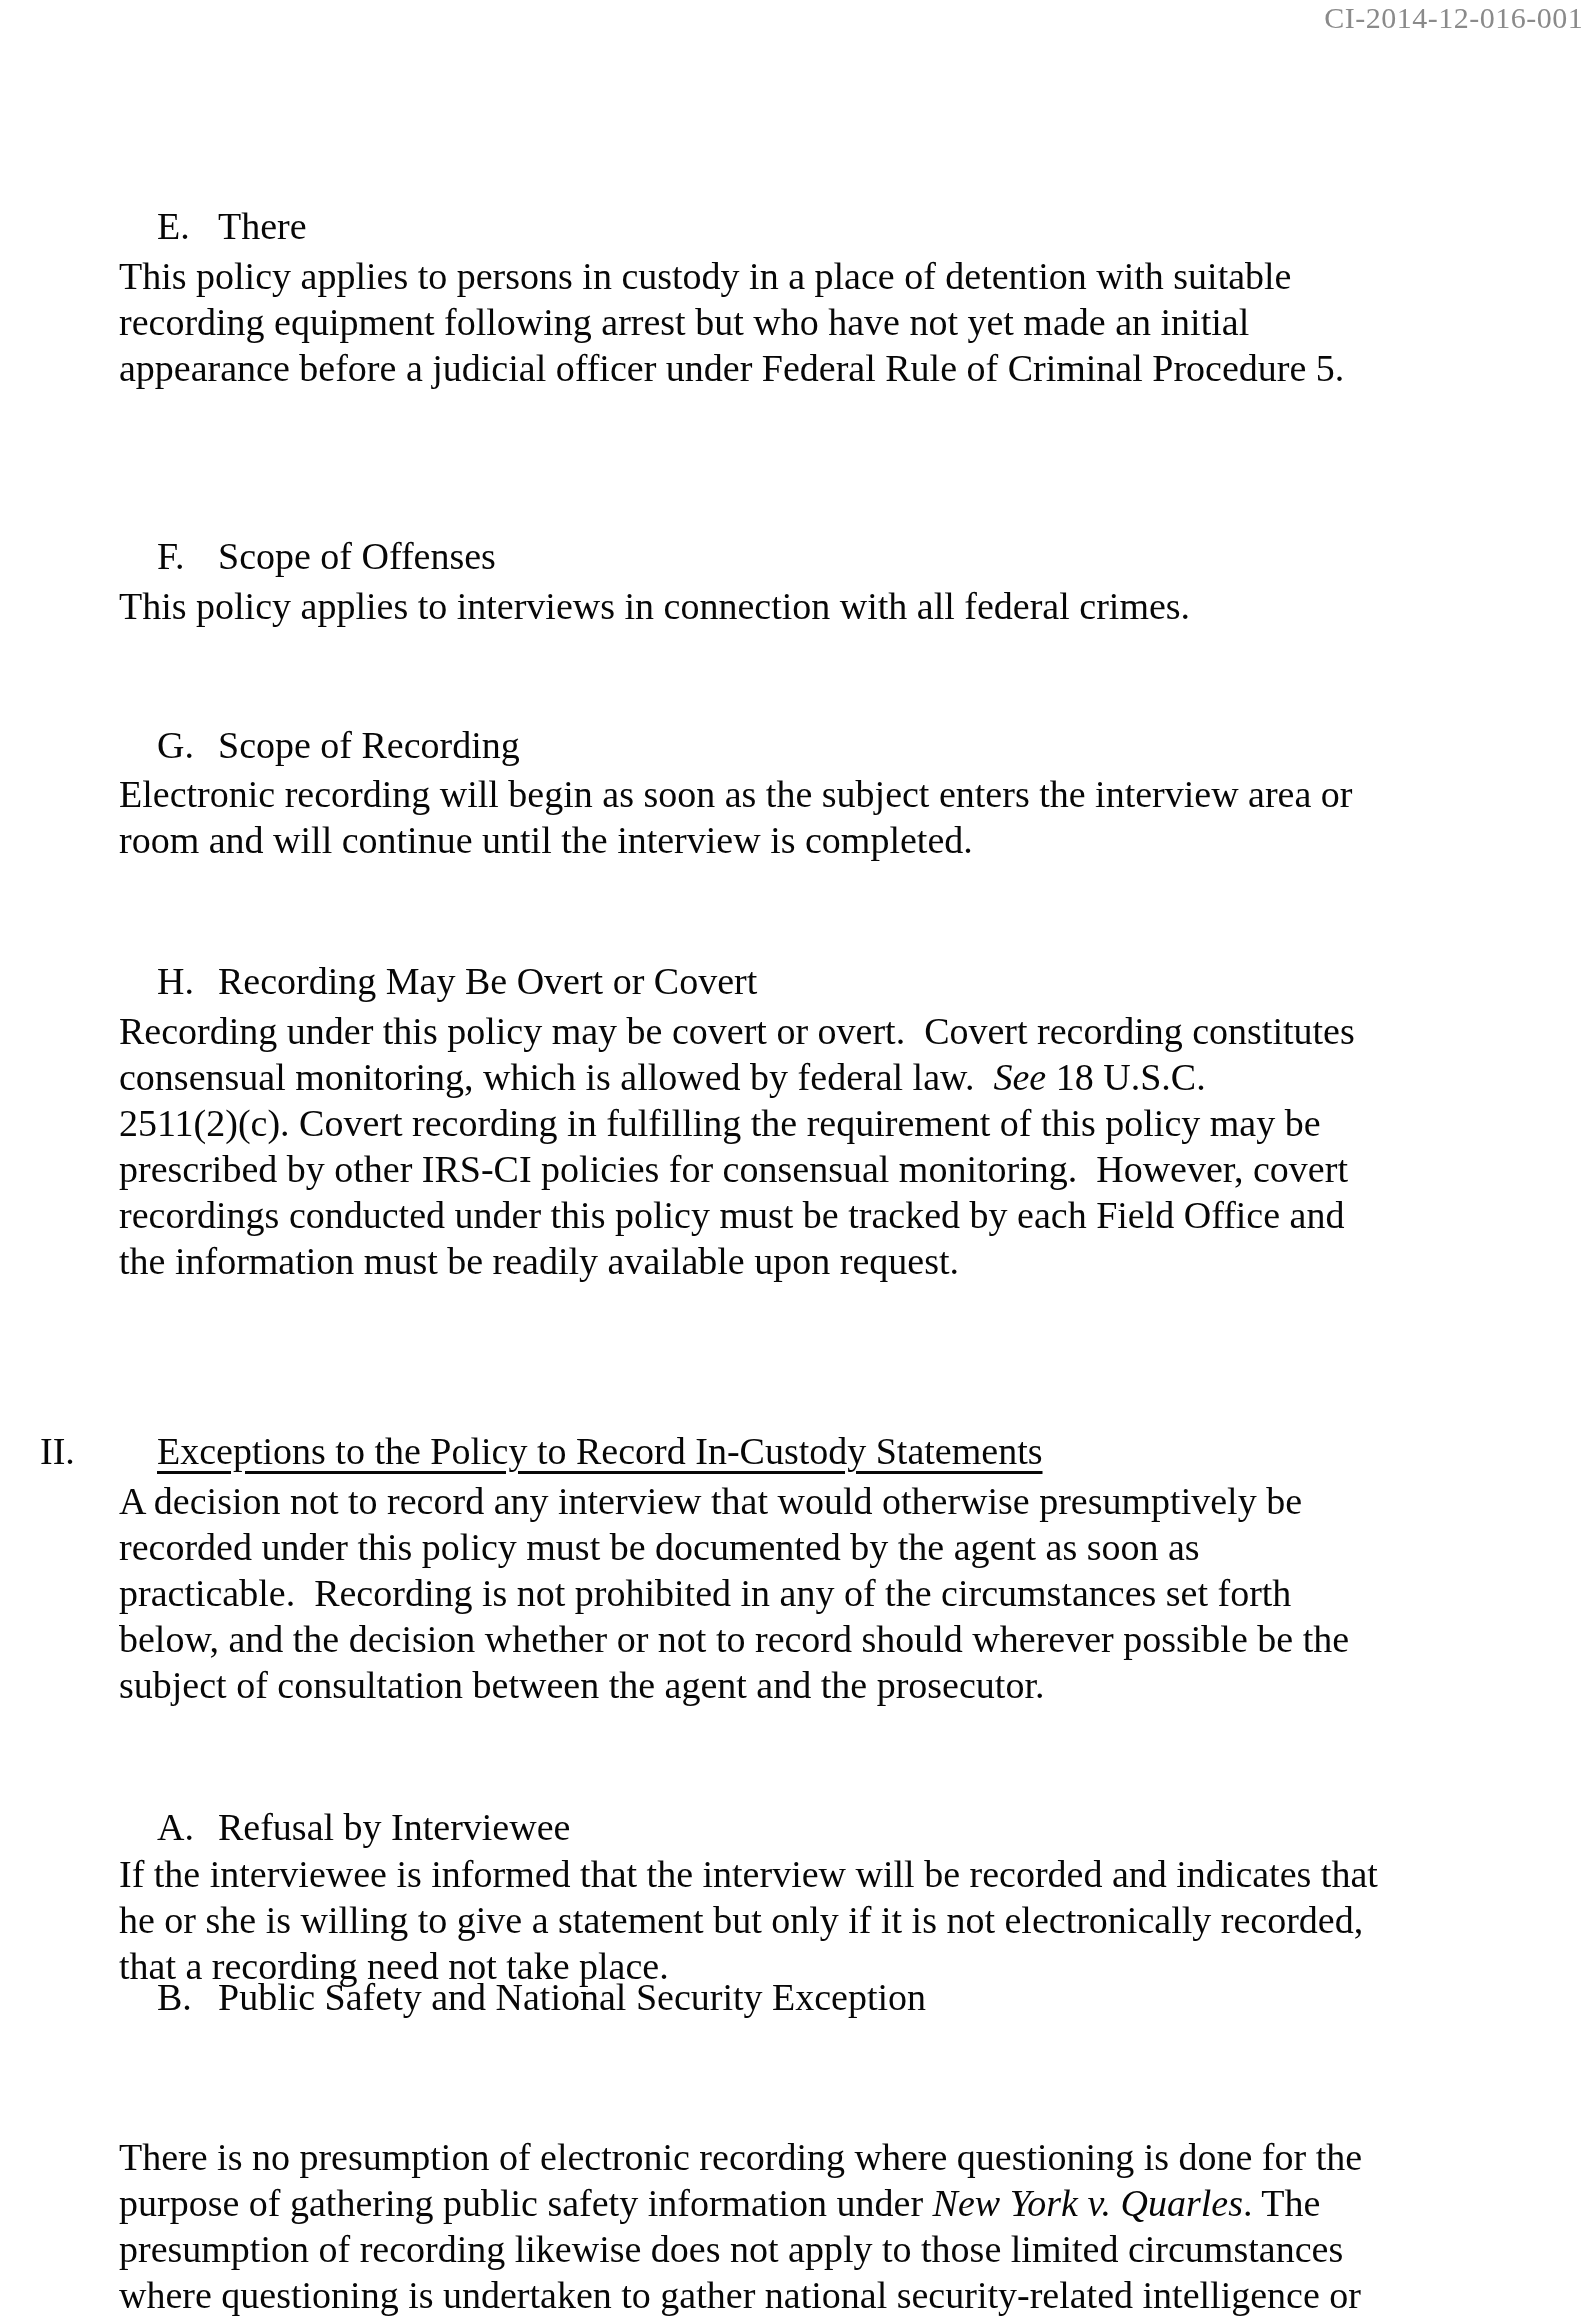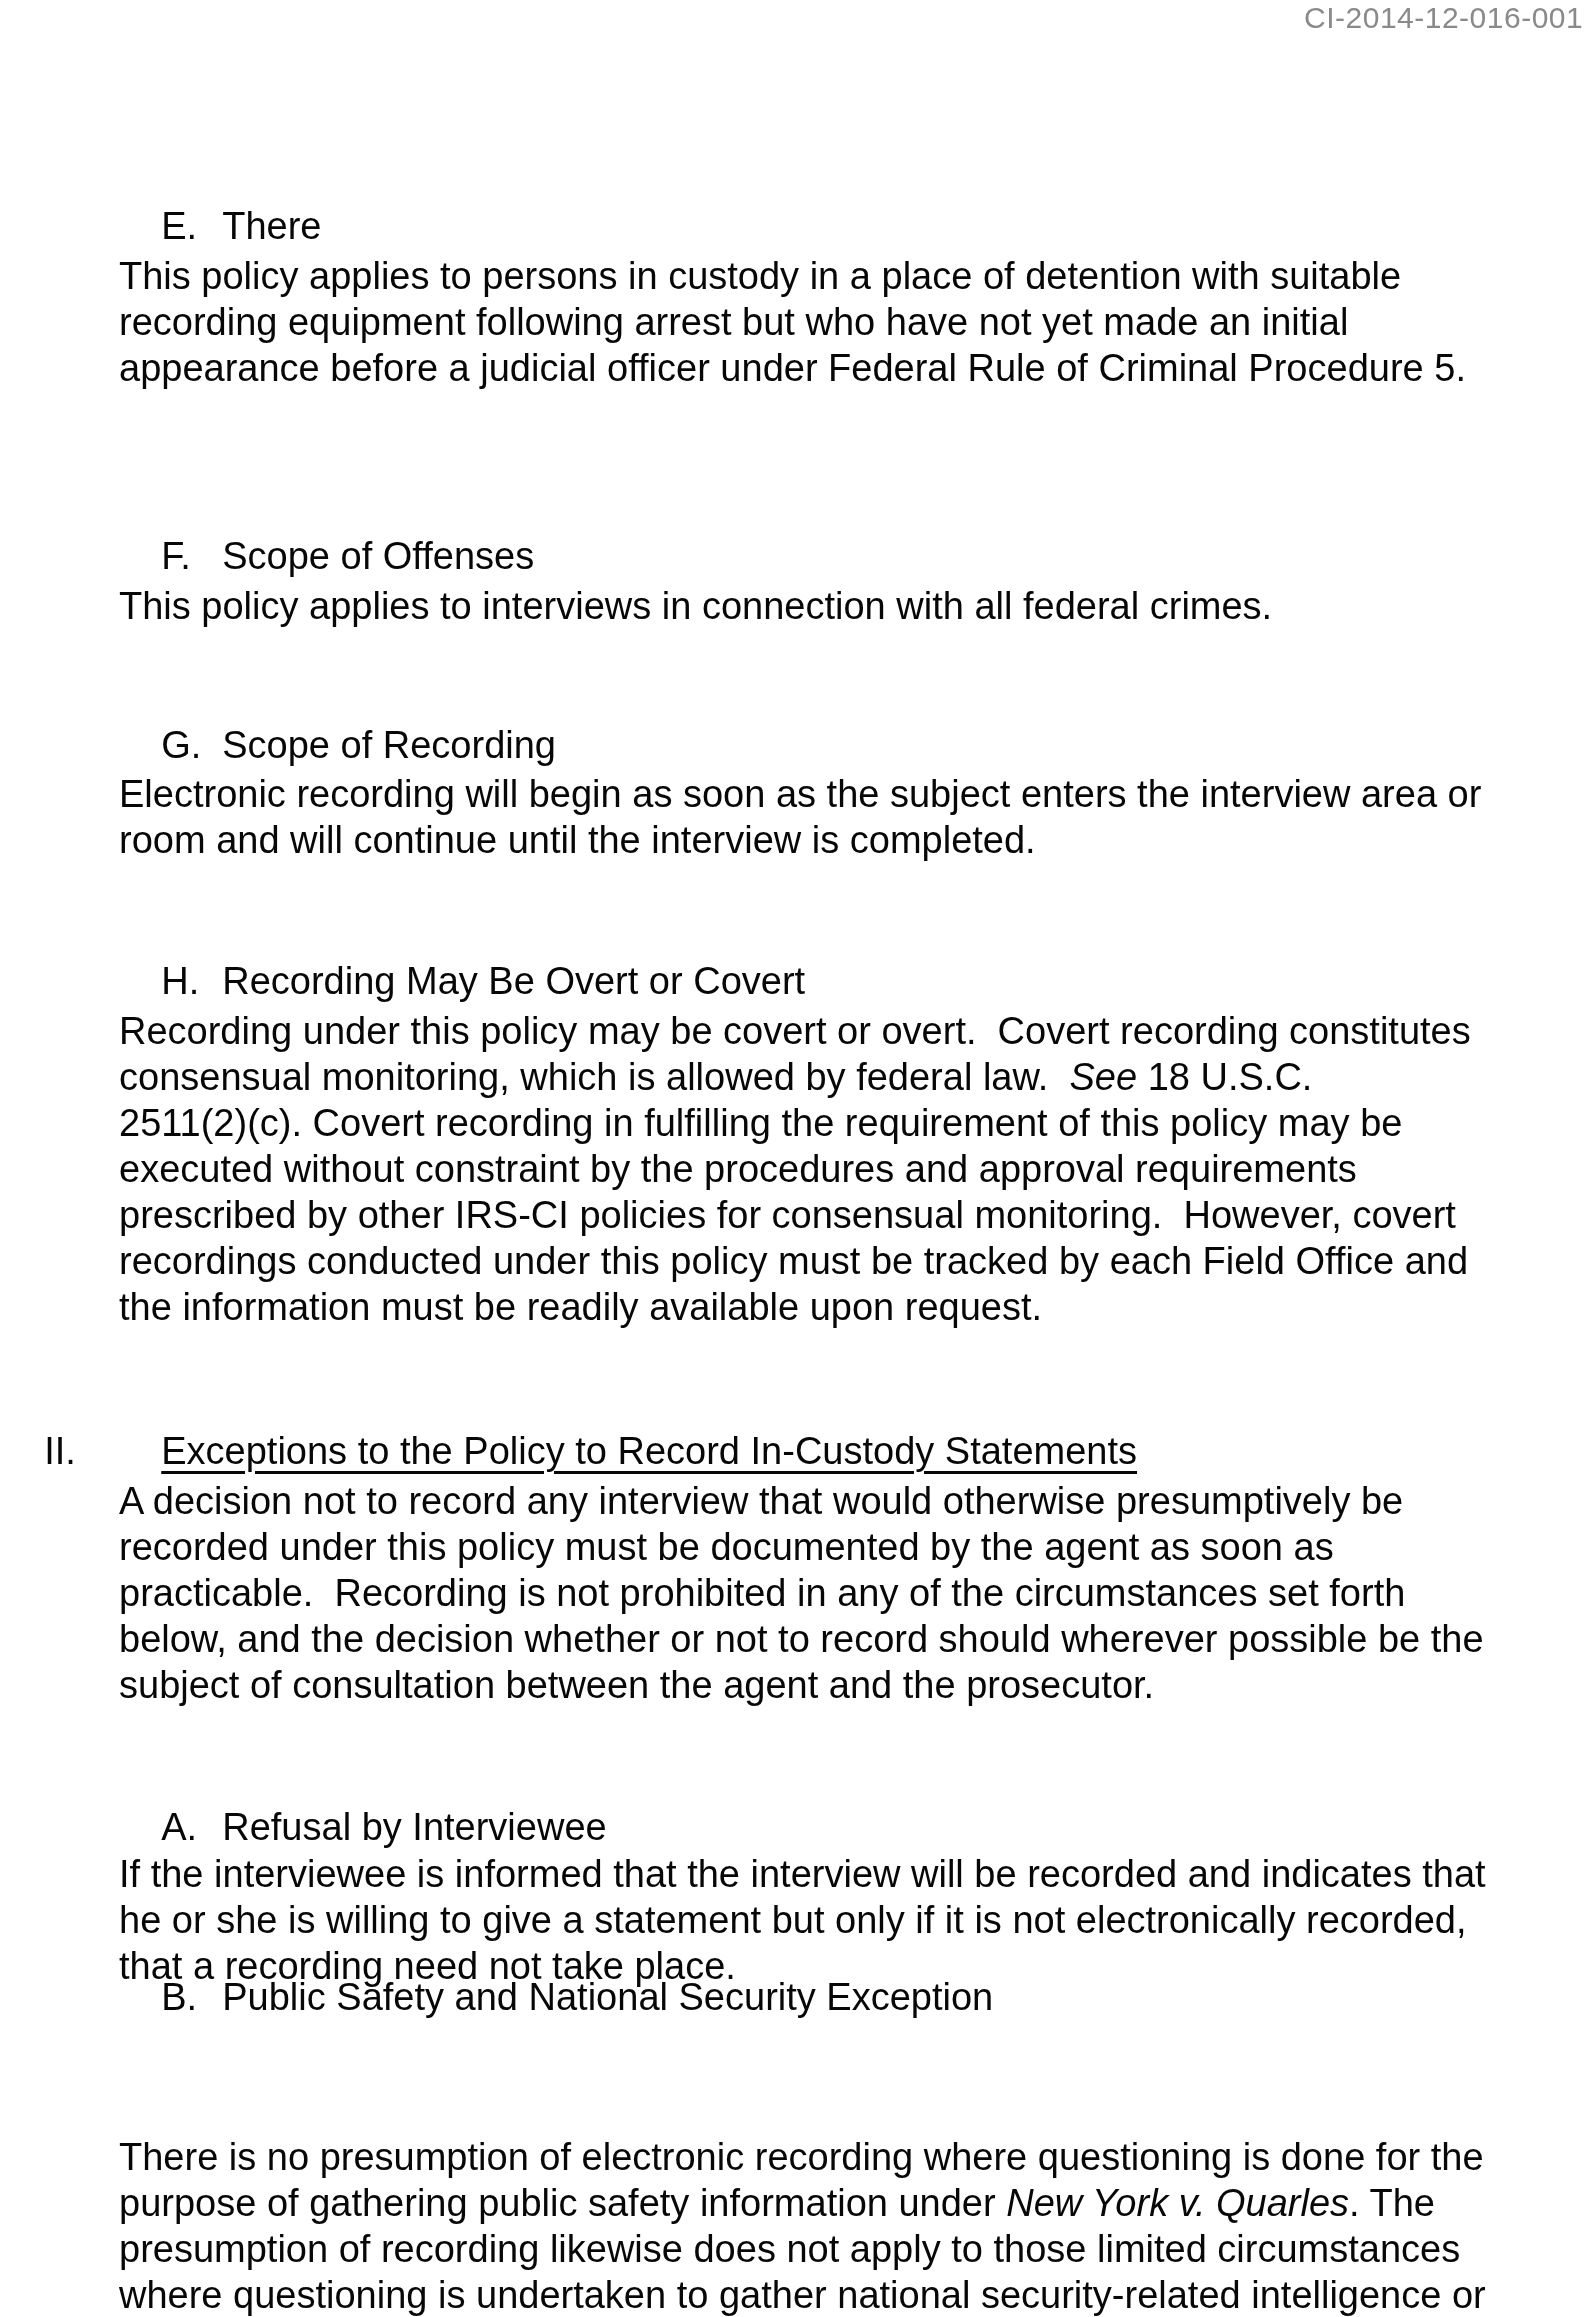--- a/index.html
+++ b/index.html
@@ -2,21 +2,21 @@
 <html><head>
 <meta charset="utf-8">
 <style>
   html,body{margin:0;padding:0;background:#ffffff;}
   .page{
     position:relative;
     width:1591px;
     height:2317px;
     background:#ffffff;
     overflow:hidden;
-    font-family:Liberation Sans, sans-serif;
+    font-family:Liberation Serif, serif;
     color:#070707;
   }
   .doc-id{
     position:absolute;
     top:1px;
     right:7.8px;
     font-size:30px;
     line-height:33px;
     color:#8a8a8a;
     letter-spacing:0.5px;
@@ -82,21 +82,20 @@
     <div class="line">room and will continue until the interview is completed.</div>
   </div>
 
   <div class="heading" style="top:912px">
     <span class="hl">H.</span><span>Recording May Be Overt or Covert</span>
   </div>
   <div class="para" style="top:1008px">
     <div class="line">Recording under this policy may be covert or overt.  Covert recording constitutes</div>
     <div class="line"><span>consensual monitoring, which is allowed by federal law.  </span><span class="it">See</span><span> 18 U.S.C.</span></div>
     <div class="line">2511(2)(c). Covert recording in fulfilling the requirement of this policy may be</div>
-    <div class="line">executed without constraint by the procedures and approval requirements</div>
     <div class="line">prescribed by other IRS-CI policies for consensual monitoring.  However, covert</div>
     <div class="line">recordings conducted under this policy must be tracked by each Field Office and</div>
     <div class="line">the information must be readily available upon request.</div>
   </div>
 
   <div class="heading heading-ii" style="top:1382px">
     <span class="numeral">II.</span><span class="u">Exceptions to the Policy to Record In-Custody Statements</span>
   </div>
   <div class="para" style="top:1478px">
     <div class="line">A decision not to record any interview that would otherwise presumptively be</div>

